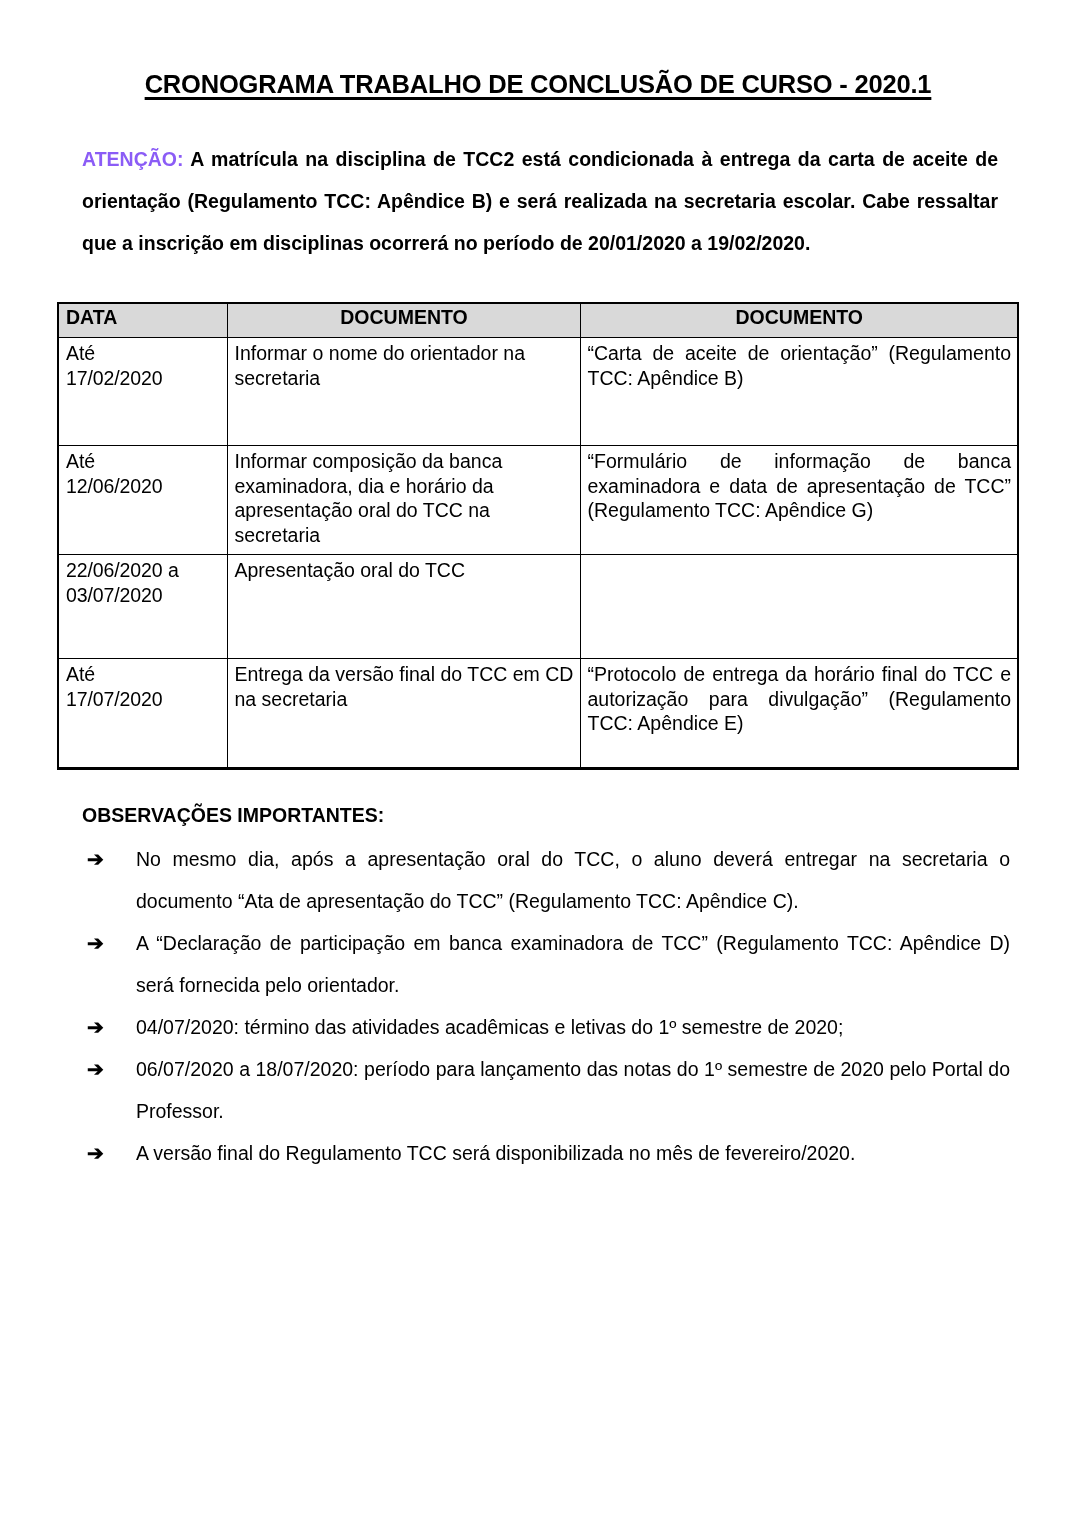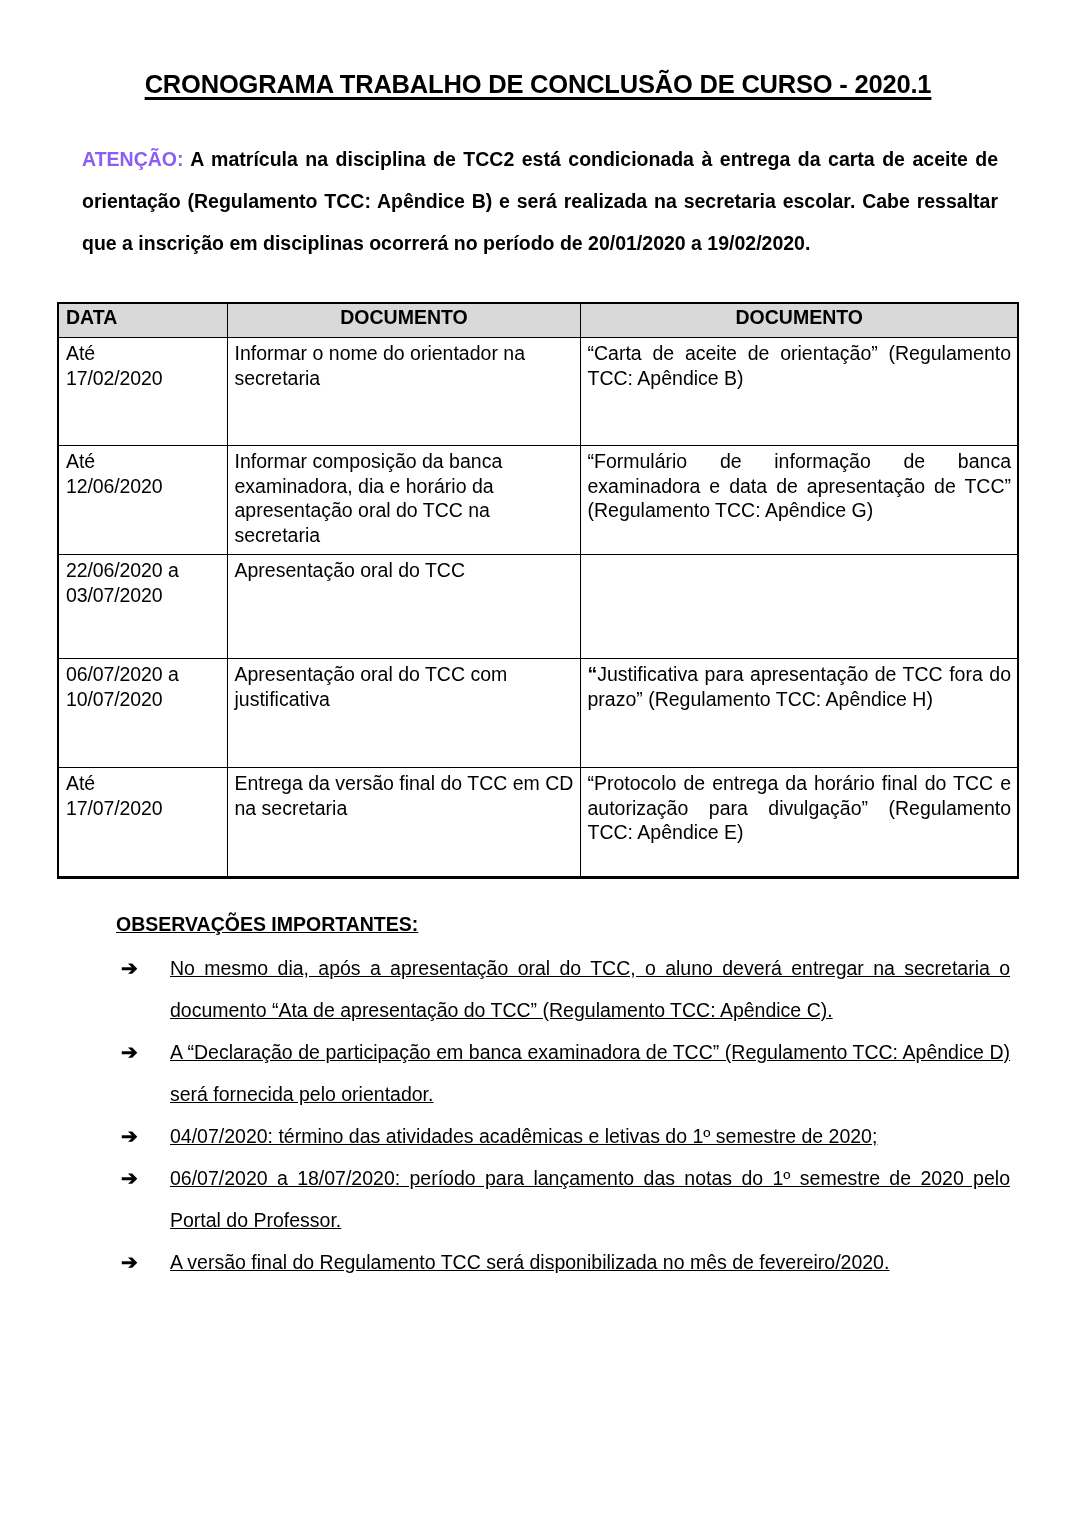--- a/index.html
+++ b/index.html
@@ -109,22 +109,21 @@
   td.cell-doc .bold-quote { font-weight: bold; }
 
   tr.r1 td { height: 100px; }
   tr.r2 td { height: 101px; }
   tr.r3 td { height: 96px; }
   tr.r4 td { height: 101px; }
   tr.r5 td { height: 101px; }
 
   
   .obs-block {
-    padding: 30px 66px 0 116px;
-    text-decoration: underline;
+    padding: 30px 66px 0 82px;
   }
   .obs-heading {
     margin: 0 0 8px 0;
     font-size: 19.5px;
     font-weight: bold;
     line-height: 30px;
   }
   ul.obs-list {
     list-style: none;
     margin: 0;
@@ -192,26 +191,20 @@
 12/06/2020</td>
           <td class="cell-ativ">Informar composição da banca examinadora, dia e horário da apresentação oral do TCC na secretaria</td>
           <td class="cell-doc">“Formulário de informação de banca examinadora e data de apresentação de TCC” (Regulamento TCC: Apêndice G)</td>
         </tr>
         <tr class="r3">
           <td class="cell-data">22/06/2020 a
 03/07/2020</td>
           <td class="cell-ativ">Apresentação oral do TCC</td>
           <td class="cell-doc"></td>
         </tr>
-        <tr class="r4">
-          <td class="cell-data">06/07/2020 a
-10/07/2020</td>
-          <td class="cell-ativ">Apresentação oral do TCC com justificativa</td>
-          <td class="cell-doc"><span class="bold-quote">“</span><span>Justificativa para apresentação de TCC fora do prazo” (Regulamento TCC: Apêndice H)</span></td>
-        </tr>
         <tr class="r5">
           <td class="cell-data">Até
 17/07/2020</td>
           <td class="cell-ativ">Entrega da versão final do TCC em CD na secretaria</td>
           <td class="cell-doc">“Protocolo de entrega da horário final do TCC e autorização para divulgação” (Regulamento TCC: Apêndice E)</td>
         </tr>
       </tbody>
     </table>
   </div>
 

